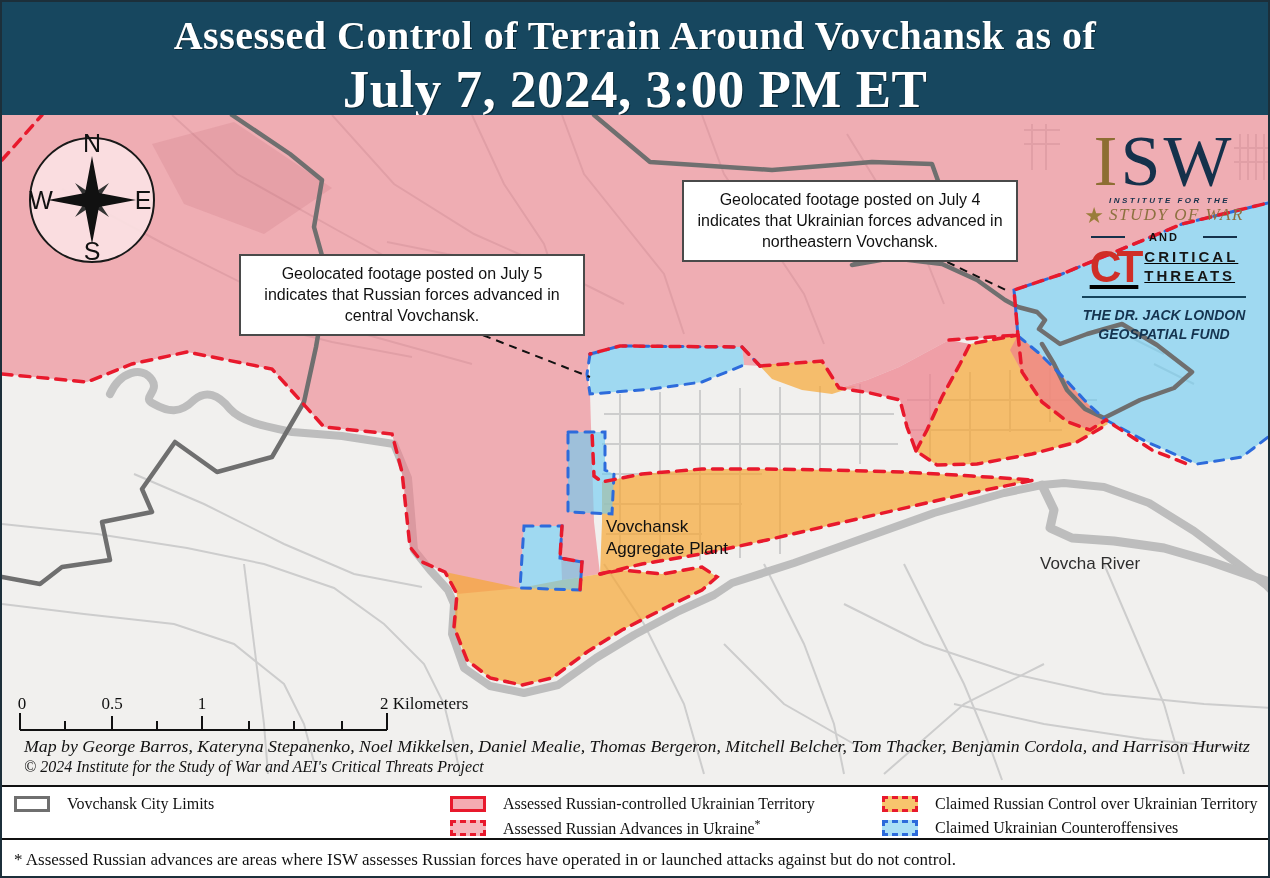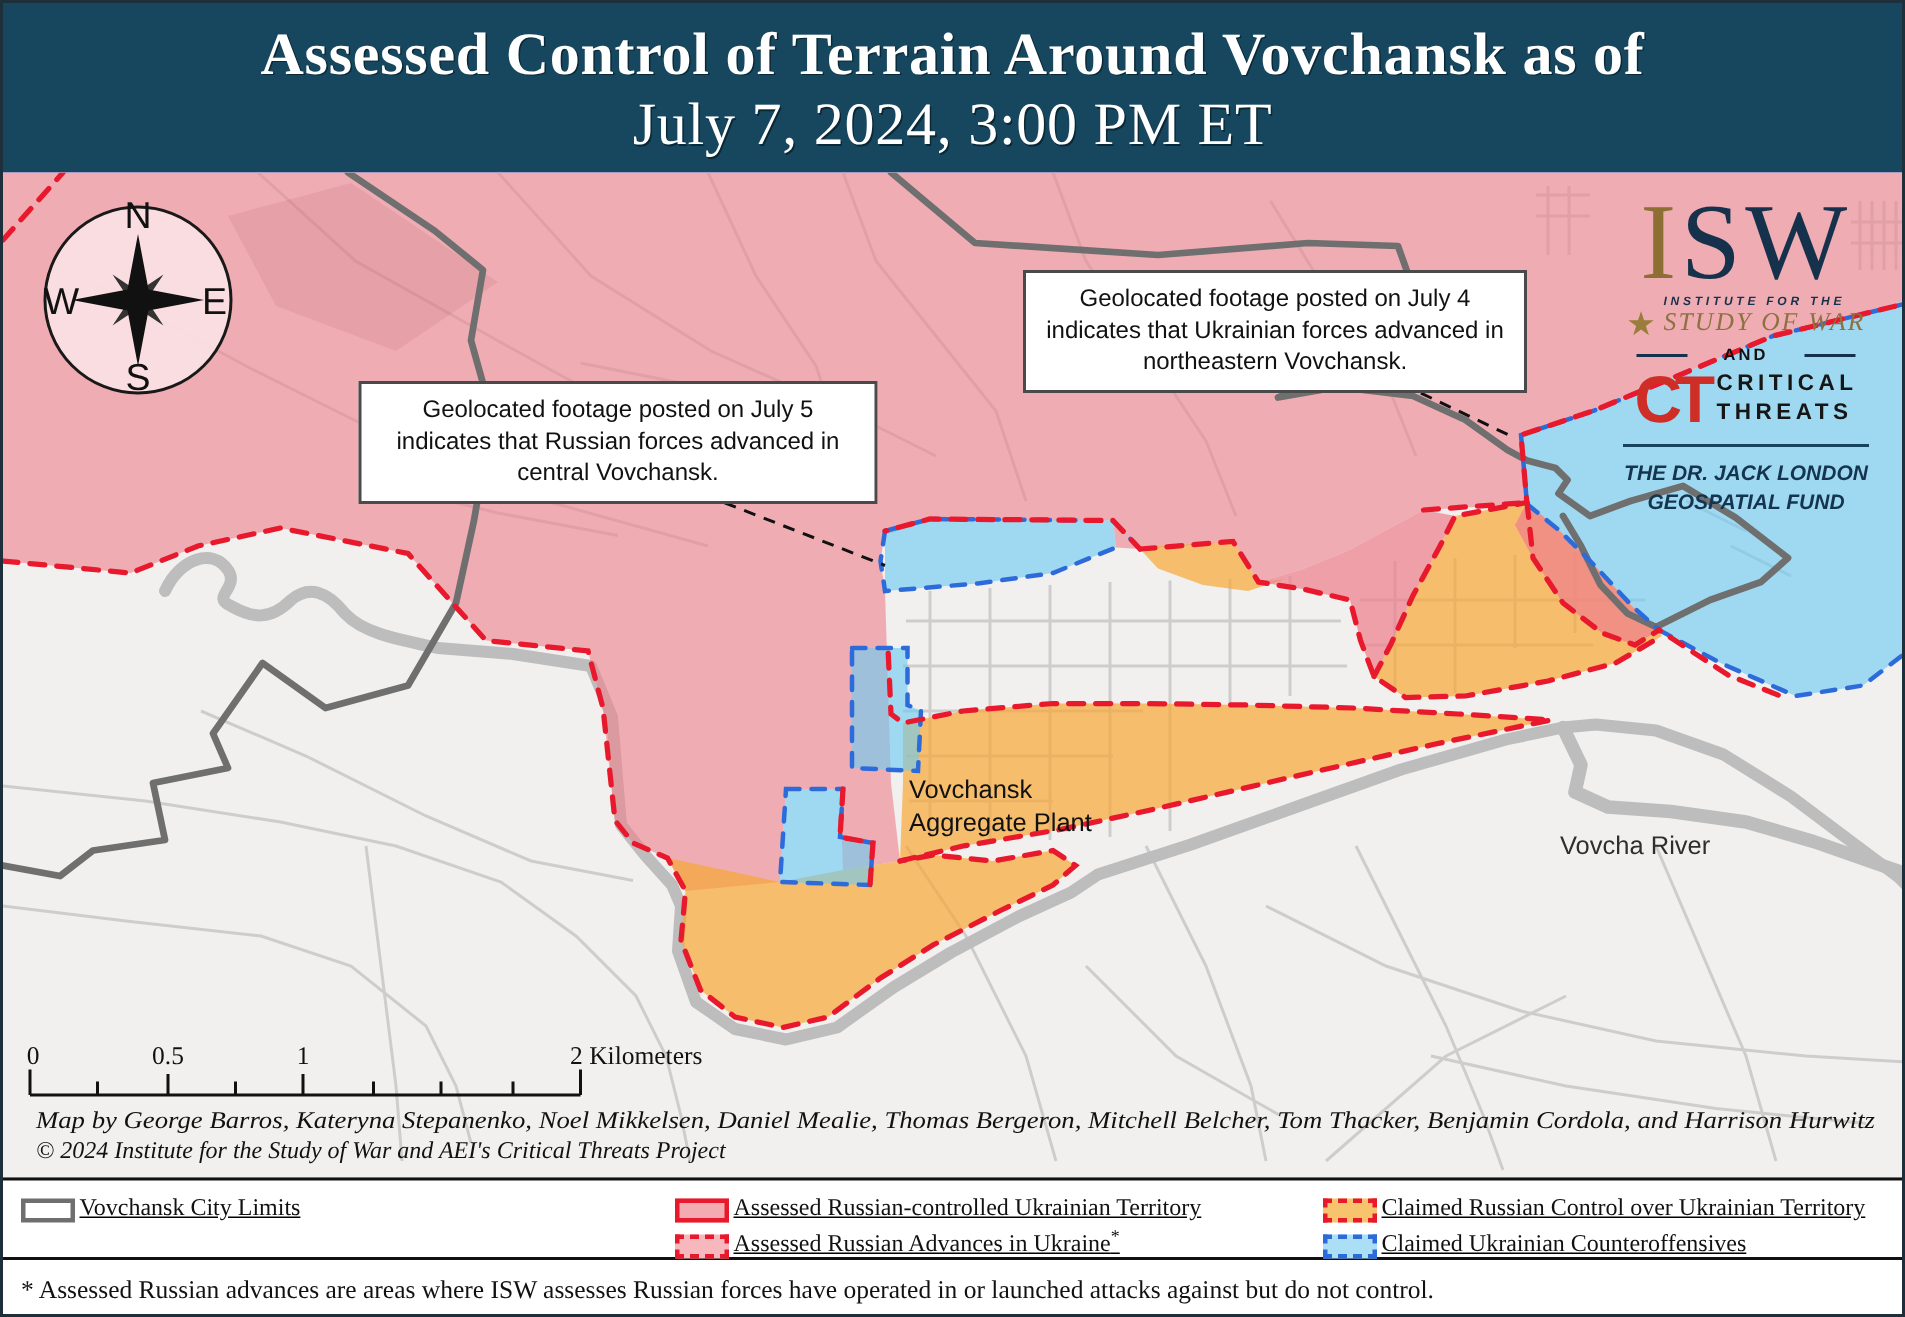--- a/index.html
+++ b/index.html
@@ -3,21 +3,21 @@
 <meta charset="utf-8">
 <style>
   html,body{margin:0;padding:0;background:#888;}
   #frame{position:relative;width:1270px;height:878px;background:#6d28d9;
     font-family:"Liberation Serif",serif;box-sizing:border-box;border:2px solid #1c2f3a;overflow:hidden;}
   
   #title-band{position:absolute;left:0;top:0;width:100%;height:113px;background:#17475f;
     color:#fff;text-align:center;}
   #title-band .t1{font-size:40px;font-weight:bold;padding-top:10px;letter-spacing:.5px;
     text-shadow:1px 1px 0 #0a2836;}
-  #title-band .t2{font-size:40px;font-weight:normal;letter-spacing:.5px;text-shadow:1px 1px 0 #0a2836;}
+  #title-band .t2{font-size:53px;font-weight:bold;letter-spacing:.5px;text-shadow:1px 1px 0 #0a2836;}
   
   #map{position:absolute;left:0;top:113px;width:1270px;height:670px;background:#f1f0ee;overflow:hidden;}
   #map svg{position:absolute;left:0;top:0;}
   .ann-box{position:absolute;background:#fff;border:2px solid #4a4a4a;color:#111;
     font-family:"Liberation Sans",sans-serif;font-size:16px;line-height:1.3;text-align:center;
     padding:8px 10px;}
   #ann-july4{left:680px;top:65px;width:312px;}
   #ann-july5{left:237px;top:139px;width:322px;}
   
   #logo{position:absolute;right:18px;top:14px;width:180px;text-align:center;}
@@ -26,32 +26,32 @@
   .isw-big .gold-i{color:#8d6e33;}
   .inst-row{display:flex;align-items:flex-end;justify-content:center;gap:5px;margin-top:2px;}
   .star{color:#9a7d3a;font-size:22px;line-height:.8;}
   .inst-small{font-family:"Liberation Sans",sans-serif;font-size:8px;font-weight:bold;
     letter-spacing:2.5px;color:#15314b;text-align:left;}
   .study{font-family:"Liberation Serif",serif;font-size:17px;color:#8d7140;letter-spacing:1.5px;text-align:left;}
   .and-row{display:flex;align-items:center;justify-content:center;gap:24px;margin:6px 0 4px 0;}
   .and-row .line{flex:0 0 34px;height:2px;background:#15314b;}
   .and-row .and{font-family:"Liberation Sans",sans-serif;font-size:11px;font-weight:bold;color:#111;
     letter-spacing:2px;}
-  .ct-row{display:flex;align-items:flex-start;justify-content:center;gap:6px;}
+  .ct-row{display:flex;align-items:center;justify-content:center;gap:6px;text-decoration:underline;}
   .ct-mark{font-family:"Liberation Sans",sans-serif;font-size:44px;font-weight:900;color:#cf2e27;
     letter-spacing:-5px;line-height:.9;}
   .ct-text{font-family:"Liberation Sans",sans-serif;font-size:15px;font-weight:800;color:#161616;
     letter-spacing:3px;text-align:left;line-height:1.25;}
   .fund-rule{height:2px;background:#15445c;margin:10px 8px 8px 8px;}
   .fund{font-family:"Liberation Sans",sans-serif;font-style:italic;font-weight:800;font-size:14px;
     color:#153450;line-height:1.3;}
   
   #legend{position:absolute;left:0;top:783px;width:100%;height:55px;background:#fff;
     border-top:2px solid #111;border-bottom:2px solid #111;box-sizing:border-box;}
-  .leg-item{position:absolute;display:flex;align-items:flex-end;gap:3px;height:22px;text-decoration:underline;}
+  .leg-item{position:absolute;display:flex;align-items:center;gap:17px;height:22px;}
   .leg-label{font-size:16px;color:#111;white-space:nowrap;}
   .leg-label sup{font-size:12px;}
   .sw{width:36px;height:16px;box-sizing:border-box;flex:0 0 36px;}
   .sw1{background:#fff;border:3px solid #6f6f6f;}
   .sw2{background:repeating-linear-gradient(45deg,#e8192c 0 2px,#f6b5bb 2px 7px);border:3px solid #e8192c;}
   .sw3{background:#f4aab1;border:3px solid #e8192c;}
   .sw4{background:#f6b7bd;border:3px dashed #e8192c;}
   .sw5{background:#f7c46d;border:3px dashed #e8192c;}
   .sw6{background:#aadff5;border:3px dashed #2d6bdb;}
   

